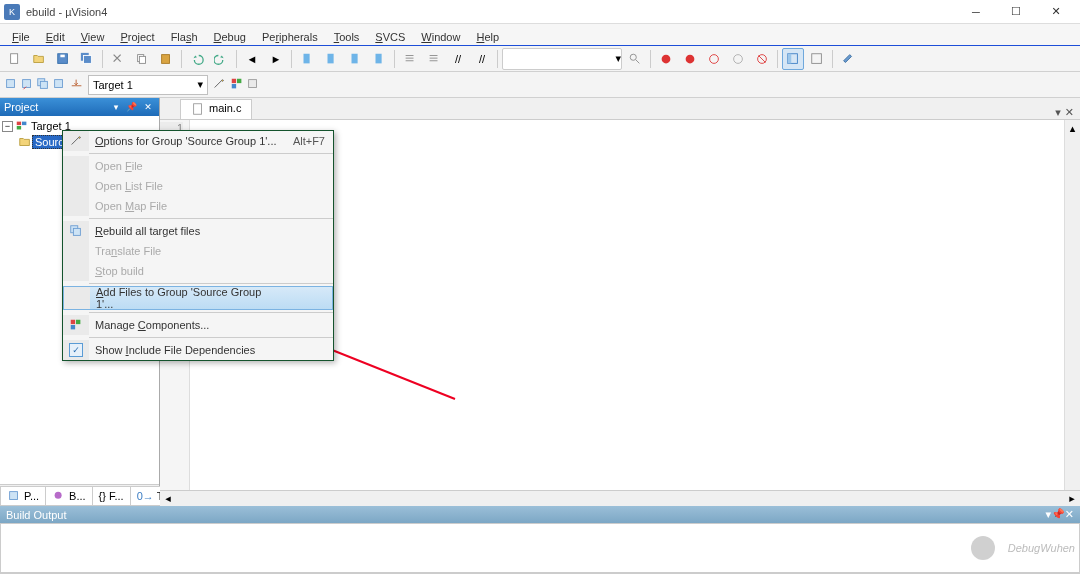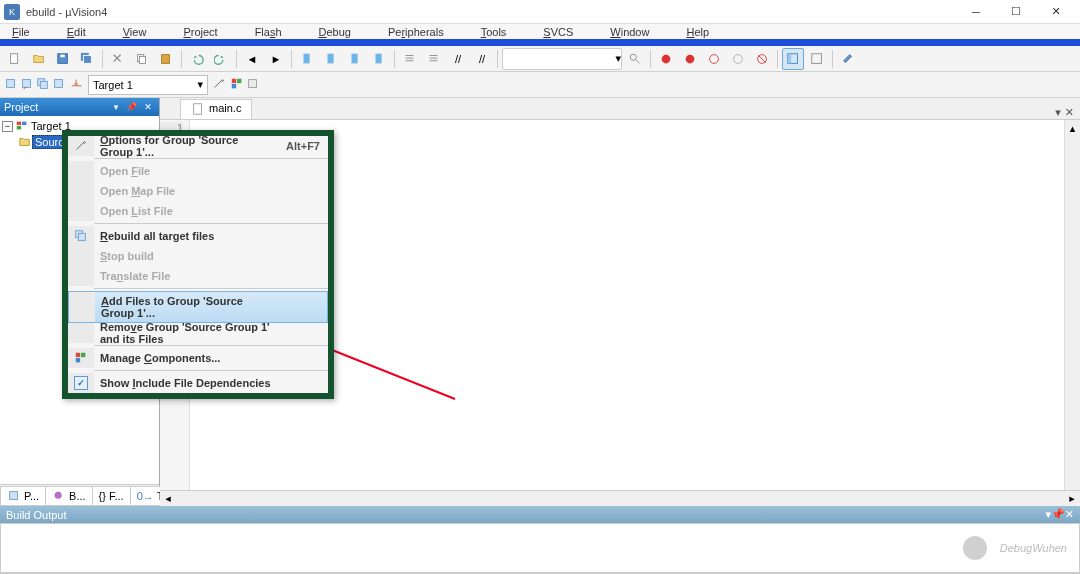--- a/index.html
+++ b/index.html
@@ -4,21 +4,21 @@
 <style>
 * { margin: 0; padding: 0; box-sizing: border-box; font-family: "Segoe UI", Tahoma, sans-serif; font-size: 11px; }
 body { width: 1080px; height: 574px; background: #f0f0f0; overflow: hidden; position: relative; }
 
 .titlebar { height: 24px; background: #fff; display: flex; align-items: center; padding: 0 4px; border-bottom: 1px solid #ddd; }
 .titlebar .icon-box { width: 16px; height: 16px; background: #4a7ab8; color: #fff; font-size: 9px; display: flex; align-items: center; justify-content: center; border-radius: 2px; margin-right: 6px; }
 .titlebar .title { flex: 1; color: #444; }
 .titlebar .win-btns { display: flex; }
 .titlebar .win-btn { width: 40px; height: 24px; display: flex; align-items: center; justify-content: center; color: #333; }
 
-.menubar { height: 22px; background: #f6f6f6; display: flex; align-items: flex-start; padding: 0 4px; border-bottom: 7px solid #1d4ed8; gap: 21px; }
+.menubar { height: 22px; background: #f6f6f6; display: flex; align-items: flex-end; padding: 0 4px; border-bottom: 1px solid #1d4ed8; }
 .menubar .menu-item { padding: 2px 8px; color: #333; }
 .menubar .menu-item .ul { text-decoration: underline; }
 
 .toolbar { height: 26px; background: #f4f4f4; border-bottom: 1px solid #d0d0d0; display: flex; align-items: center; padding: 0 4px; gap: 2px; }
 .toolbar .tbtn { width: 22px; height: 22px; display: flex; align-items: center; justify-content: center; border: 1px solid transparent; border-radius: 2px; }
 .toolbar .sep { width: 1px; height: 18px; background: #ccc; margin: 0 2px; }
 .toolbar .tbtn.active { border-color: #6fa8dc; background: #d6e6f5; }
 
 .toolbar2 { height: 26px; background: #f4f4f4; border-bottom: 1px solid #d0d0d0; display: flex; align-items: center; padding: 0 4px; gap: 2px; }
 .toolbar2 .combo { width: 120px; height: 20px; border: 1px solid #c0c0c0; background: #fff; padding: 0 4px; display: flex; align-items: center; justify-content: space-between; }
@@ -46,31 +46,31 @@
 .gutter .ln { height: 14px; background: #ececec; }
 .editor-text { flex: 1; }
 .editor-scroll-v { position: absolute; right: 0; top: 0; bottom: 0; width: 16px; background: #f0f0f0; border-left: 1px solid #ddd; }
 .editor-hscroll { height: 16px; background: #f0f0f0; border-top: 1px solid #ccc; display: flex; }
 .editor-hscroll .arrow { width: 16px; display: flex; align-items: center; justify-content: center; }
 .editor-hscroll .track { flex: 1; }
 
 .build-output-hdr { height: 17px; background: linear-gradient(#9bbfd8, #7ca7c5); color: #fff; padding: 0 6px; display: flex; align-items: center; font-size: 11px; }
 .build-output-hdr .sp { flex: 1; }
 .build-output-body { height: 50px; background: #fff; border: 1px solid #ccc; position: relative; }
-.build-output-body .wm { position: absolute; right: 12px; top: 50%; transform: translateY(-50%); color: rgba(120,120,120,0.5); font-size: 22px; font-style: italic; display: flex; align-items: center; gap: 13px; }
+.build-output-body .wm { position: absolute; right: 4px; top: 50%; transform: translateY(-50%); color: rgba(120,120,120,0.5); font-size: 22px; font-style: italic; display: flex; align-items: center; gap: 13px; }
 .build-output-body .wm .circ { width: 24px; height: 24px; border-radius: 50%; background: rgba(120,120,120,0.35); }
 
-.context-menu { position: absolute; left: 62px; top: 130px; width: 272px; background: #f5f5f5; border: 6px solid #14532d; box-shadow: 2px 2px 6px rgba(0,0,0,0.3); z-index: 50; font-weight: bold; }
+.context-menu { position: absolute; left: 62px; top: 130px; width: 272px; background: #f5f5f5; border: 1px solid #14532d; box-shadow: 2px 2px 6px rgba(0,0,0,0.3); z-index: 50; }
 .context-menu .cm-row { display: flex; align-items: center; height: 20px; }
 .context-menu .cm-iconcol { width: 26px; height: 100%; background: #eaeaea; display: flex; align-items: center; justify-content: center; }
 .context-menu .cm-label { flex: 1; padding: 0 6px; color: #333; }
 .context-menu .cm-label .ul { text-decoration: underline; }
 .context-menu .cm-shortcut { width: 50px; text-align: right; padding-right: 8px; color: #555; }
 .context-menu .cm-row.disabled .cm-label, .context-menu .cm-row.disabled .cm-shortcut { color: #aaa; }
-.context-menu .cm-row.highlight { background: linear-gradient(#d6e9f8, #bcdcf4); border: 1px solid #7bb3e2; height: 32px; }
+.context-menu .cm-row.highlight { background: linear-gradient(#d6e9f8, #bcdcf4); border: 1px solid #7bb3e2; height: 24px; }
 .context-menu .cm-sep { height: 1px; background: #ccc; margin: 2px 0 2px 26px; }
 .context-menu .cm-check { width: 14px; height: 14px; border: 1px solid #5a9bd5; background: #e6f0fa; display: flex; align-items: center; justify-content: center; font-size: 9px; color: #2a6db0; }
 
 svg.ico { width: 14px; height: 14px; }
 
 .red-arrow { position: absolute; left: 280px; top: 324px; z-index: 40; pointer-events: none; }
 </style>
 </head>
 <body>
 
@@ -392,58 +392,53 @@
       <div class="cm-shortcut">Alt+F7</div>
     </div>
     <div class="cm-sep"></div>
     <div class="cm-row disabled">
       <div class="cm-iconcol"></div>
       <div class="cm-label">Open <span class="ul">F</span>ile</div>
       <div class="cm-shortcut"></div>
     </div>
     <div class="cm-row disabled">
       <div class="cm-iconcol"></div>
+      <div class="cm-label">Open <span class="ul">L</span>ist File</div>
+      <div class="cm-shortcut"></div>
+    </div>
+    <div class="cm-row disabled">
+      <div class="cm-iconcol"></div>
       <div class="cm-label">Open <span class="ul">M</span>ap File</div>
-      <div class="cm-shortcut"></div>
-    </div>
-    <div class="cm-row disabled">
-      <div class="cm-iconcol"></div>
-      <div class="cm-label">Open <span class="ul">L</span>ist File</div>
       <div class="cm-shortcut"></div>
     </div>
     <div class="cm-sep"></div>
     <div class="cm-row">
       <div class="cm-iconcol">
         <svg class="ico" viewBox="0 0 16 16">
           <rect x="2" y="2" width="8" height="8" fill="#cde3f5" stroke="#6a9bd1"></rect>
           <rect x="5" y="5" width="8" height="8" fill="#cde3f5" stroke="#6a9bd1"></rect>
         </svg>
       </div>
       <div class="cm-label"><span class="ul">R</span>ebuild all target files</div>
       <div class="cm-shortcut"></div>
     </div>
     <div class="cm-row disabled">
       <div class="cm-iconcol"></div>
+      <div class="cm-label">Tra<span class="ul">n</span>slate File</div>
+      <div class="cm-shortcut"></div>
+    </div>
+    <div class="cm-row disabled">
+      <div class="cm-iconcol"></div>
       <div class="cm-label"><span class="ul">S</span>top build</div>
-      <div class="cm-shortcut"></div>
-    </div>
-    <div class="cm-row disabled">
-      <div class="cm-iconcol"></div>
-      <div class="cm-label">Tra<span class="ul">n</span>slate File</div>
       <div class="cm-shortcut"></div>
     </div>
     <div class="cm-sep"></div>
     <div class="cm-row highlight">
       <div class="cm-iconcol"></div>
       <div class="cm-label"><span class="ul">A</span>dd Files to Group 'Source Group 1'...</div>
-      <div class="cm-shortcut"></div>
-    </div>
-    <div class="cm-row">
-      <div class="cm-iconcol"></div>
-      <div class="cm-label">Remo<span class="ul">v</span>e Group 'Source Group 1' and its Files</div>
       <div class="cm-shortcut"></div>
     </div>
     <div class="cm-sep"></div>
     <div class="cm-row">
       <div class="cm-iconcol">
         <svg class="ico" viewBox="0 0 16 16">
           <rect x="2" y="2" width="5" height="5" fill="#d44"></rect>
           <rect x="8" y="2" width="5" height="5" fill="#4a4"></rect>
           <rect x="2" y="8" width="5" height="5" fill="#48c"></rect>
         </svg>

